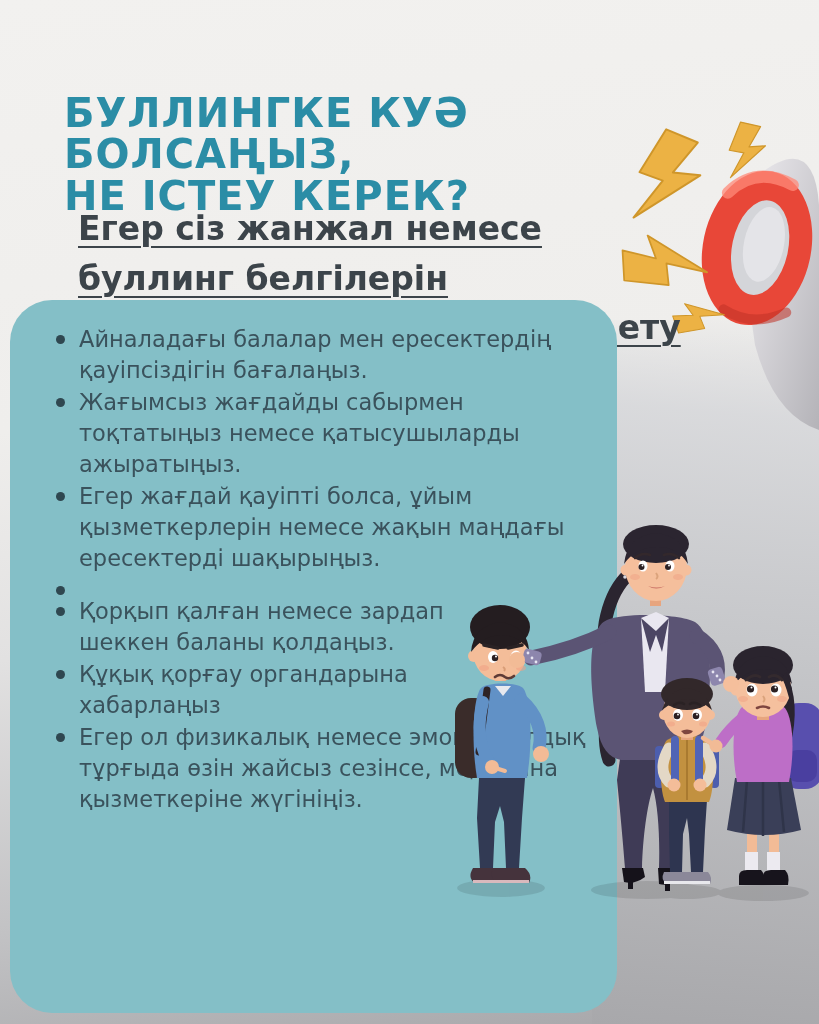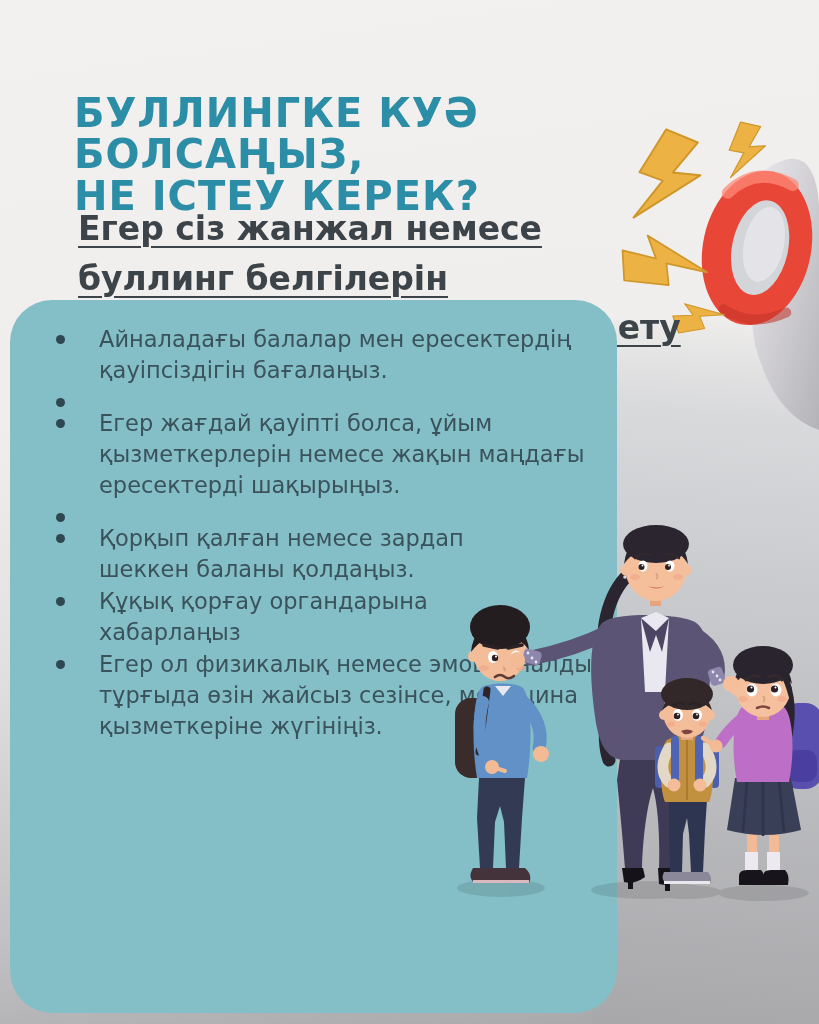--- a/index.html
+++ b/index.html
@@ -11,39 +11,39 @@
   .canvas{
     position:relative;width:819px;height:1024px;overflow:hidden;
     background:linear-gradient(172deg,#f2f1ef 0%,#efeeec 38%,#e2e1e1 58%,#c2c2c4 82%,#a5a5a8 100%);
   }
   .wall{
     position:absolute;left:592px;top:320px;width:227px;height:704px;
     background:linear-gradient(185deg,rgba(224,225,227,0) 0%,rgba(214,215,218,.85) 14%,#c6c7ca 45%,#a8a8ab 100%);
   }
   .pre{white-space:pre-line;}
   .title{
-    position:absolute;left:74px;top:66px;width:560px;
+    position:absolute;left:64px;top:66px;width:560px;
     font-size:40px;line-height:1.04;font-weight:bold;letter-spacing:1px;
     color:var(--title);text-transform:uppercase;
   }
   .subtitle{
     position:absolute;left:78px;top:204px;width:620px;
     font-size:33px;line-height:1.5;font-weight:bold;color:var(--subtitle);
     text-decoration:underline;text-decoration-thickness:2px;text-underline-offset:6px;
   }
   .panel{
     position:absolute;left:10px;top:300px;width:607px;height:713px;
     background:var(--panel);border-radius:42px;
   }
   .checklist{
     list-style:none;margin:0;padding:24px 10px 0 46px;
   }
   .checklist li{
     display:flex;align-items:flex-start;
-    color:var(--panel-text);font-size:22.5px;line-height:31px;margin:0 0 1px 0;gap:20px;
+    color:var(--panel-text);font-size:22.5px;line-height:31px;margin:0 0 1px 0;
   }
   .dot{
     flex:0 0 auto;width:9px;height:9px;border-radius:50%;
     background:#2f4750;margin:11px 14px 0 0;
   }
   .megaphone{position:absolute;left:589px;top:95px;width:230px;height:340px;}
   .characters{position:absolute;left:429px;top:500px;width:390px;height:420px;}
 </style>
 </head>
 <body>
@@ -86,20 +86,23 @@
 
   <div class="panel">
     <ul class="checklist">
         <li>
           <span class="dot"></span>
           <span class="pre">Айналадағы балалар мен ересектердің
 қауіпсіздігін бағалаңыз.</span>
         </li>
         <li>
           <span class="dot"></span>
+          <span class="pre">Жағымсыз жағдайды сабырмен
+тоқтатыңыз немесе қатысушыларды
+ажыратыңыз.</span>
         </li>
         <li>
           <span class="dot"></span>
           <span class="pre">Егер жағдай қауіпті болса, ұйым
 қызметкерлерін немесе жақын маңдағы
 ересектерді шақырыңыз.</span>
         </li>
         <li>
           <span class="dot"></span>
         </li>

